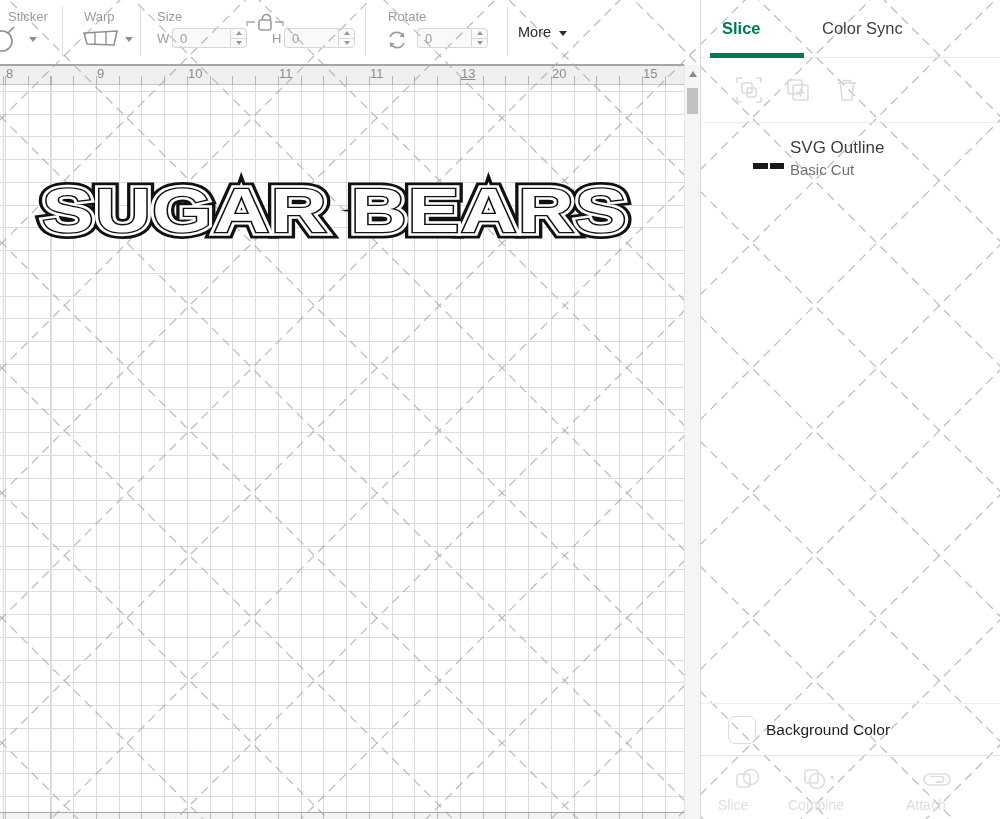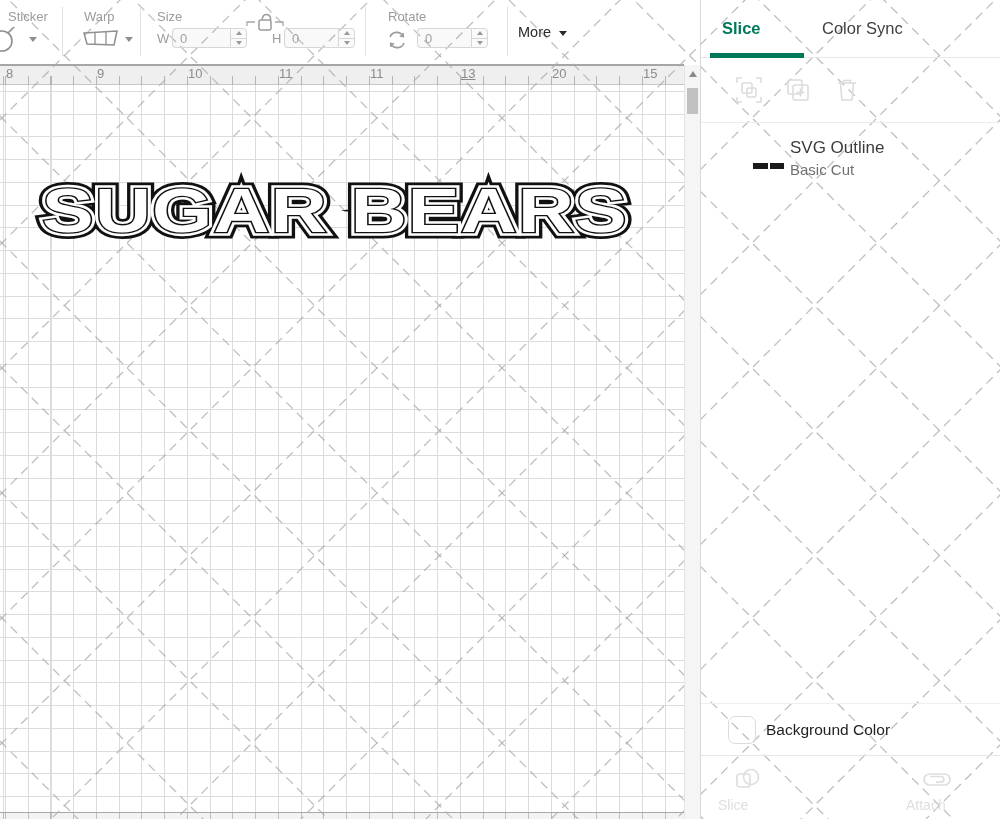--- a/index.html
+++ b/index.html
@@ -264,20 +264,30 @@
 
   <div class="action-col" style="left:718px; width:60px;">
     <div class="icon-wrap">
       <svg width="26" height="24" viewBox="0 0 26 24">
         <rect x="2" y="7" width="13" height="13" rx="2.5" fill="none" stroke="#dedede" stroke-width="1.7"></rect>
         <circle cx="16" cy="10" r="7.5" fill="none" stroke="#dedede" stroke-width="1.7"></circle>
       </svg>
     </div>
     <div class="action-label">Slice</div>
   </div>
+  <div class="action-col" style="left:788px; width:66px;">
+    <div class="icon-wrap">
+      <svg width="36" height="24" viewBox="0 0 36 24">
+        <rect x="2" y="3" width="13" height="13" rx="2.5" fill="none" stroke="#dedede" stroke-width="1.7"></rect>
+        <circle cx="14" cy="14" r="7.5" fill="none" stroke="#dedede" stroke-width="1.7"></circle>
+        <path d="M27,9 l4.5,0 -2.25,4 z" fill="#dedede"></path>
+      </svg>
+    </div>
+    <div class="action-label">Combine</div>
+  </div>
   <div class="action-col" style="left:906px; width:62px;">
     <div class="icon-wrap">
       <svg width="30" height="24" viewBox="0 0 30 24">
         <rect x="2" y="7" width="26" height="11" rx="5.5" fill="none" stroke="#dedede" stroke-width="1.7"></rect>
         <path d="M8,12.5 h11 a2.8,2.8 0 0 1 0,5.6 h-5" fill="none" stroke="#dedede" stroke-width="1.7" transform="translate(0,-3)"></path>
       </svg>
     </div>
     <div class="action-label">Attach</div>
   </div>
 

